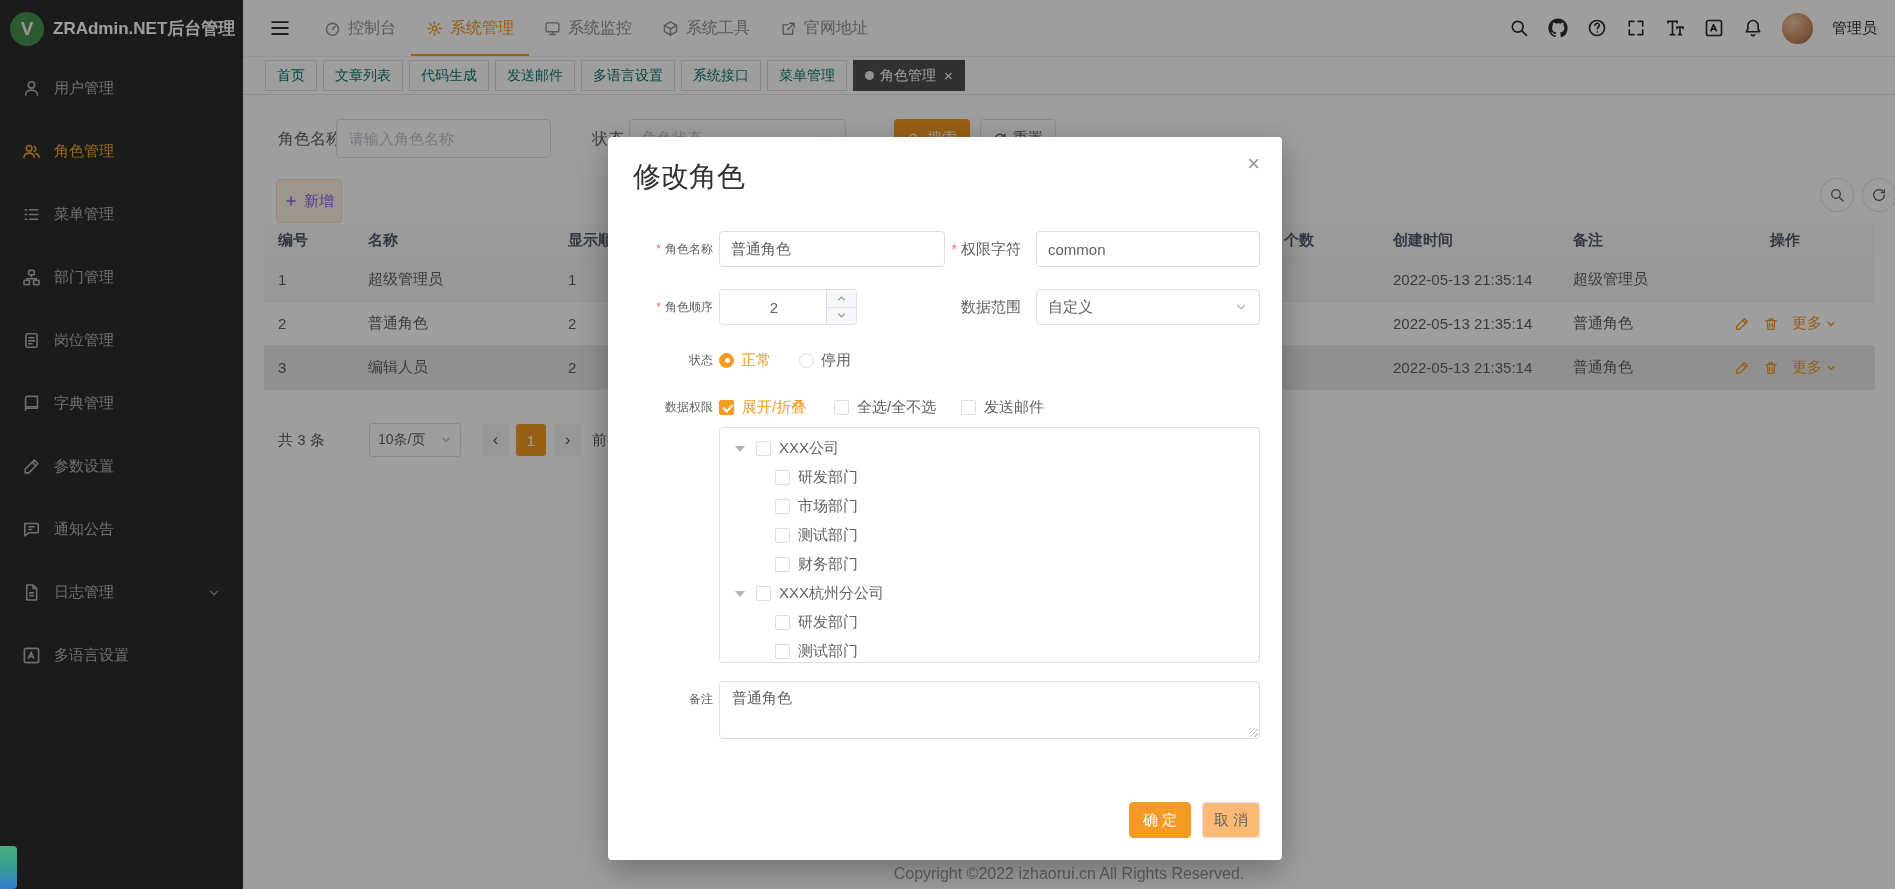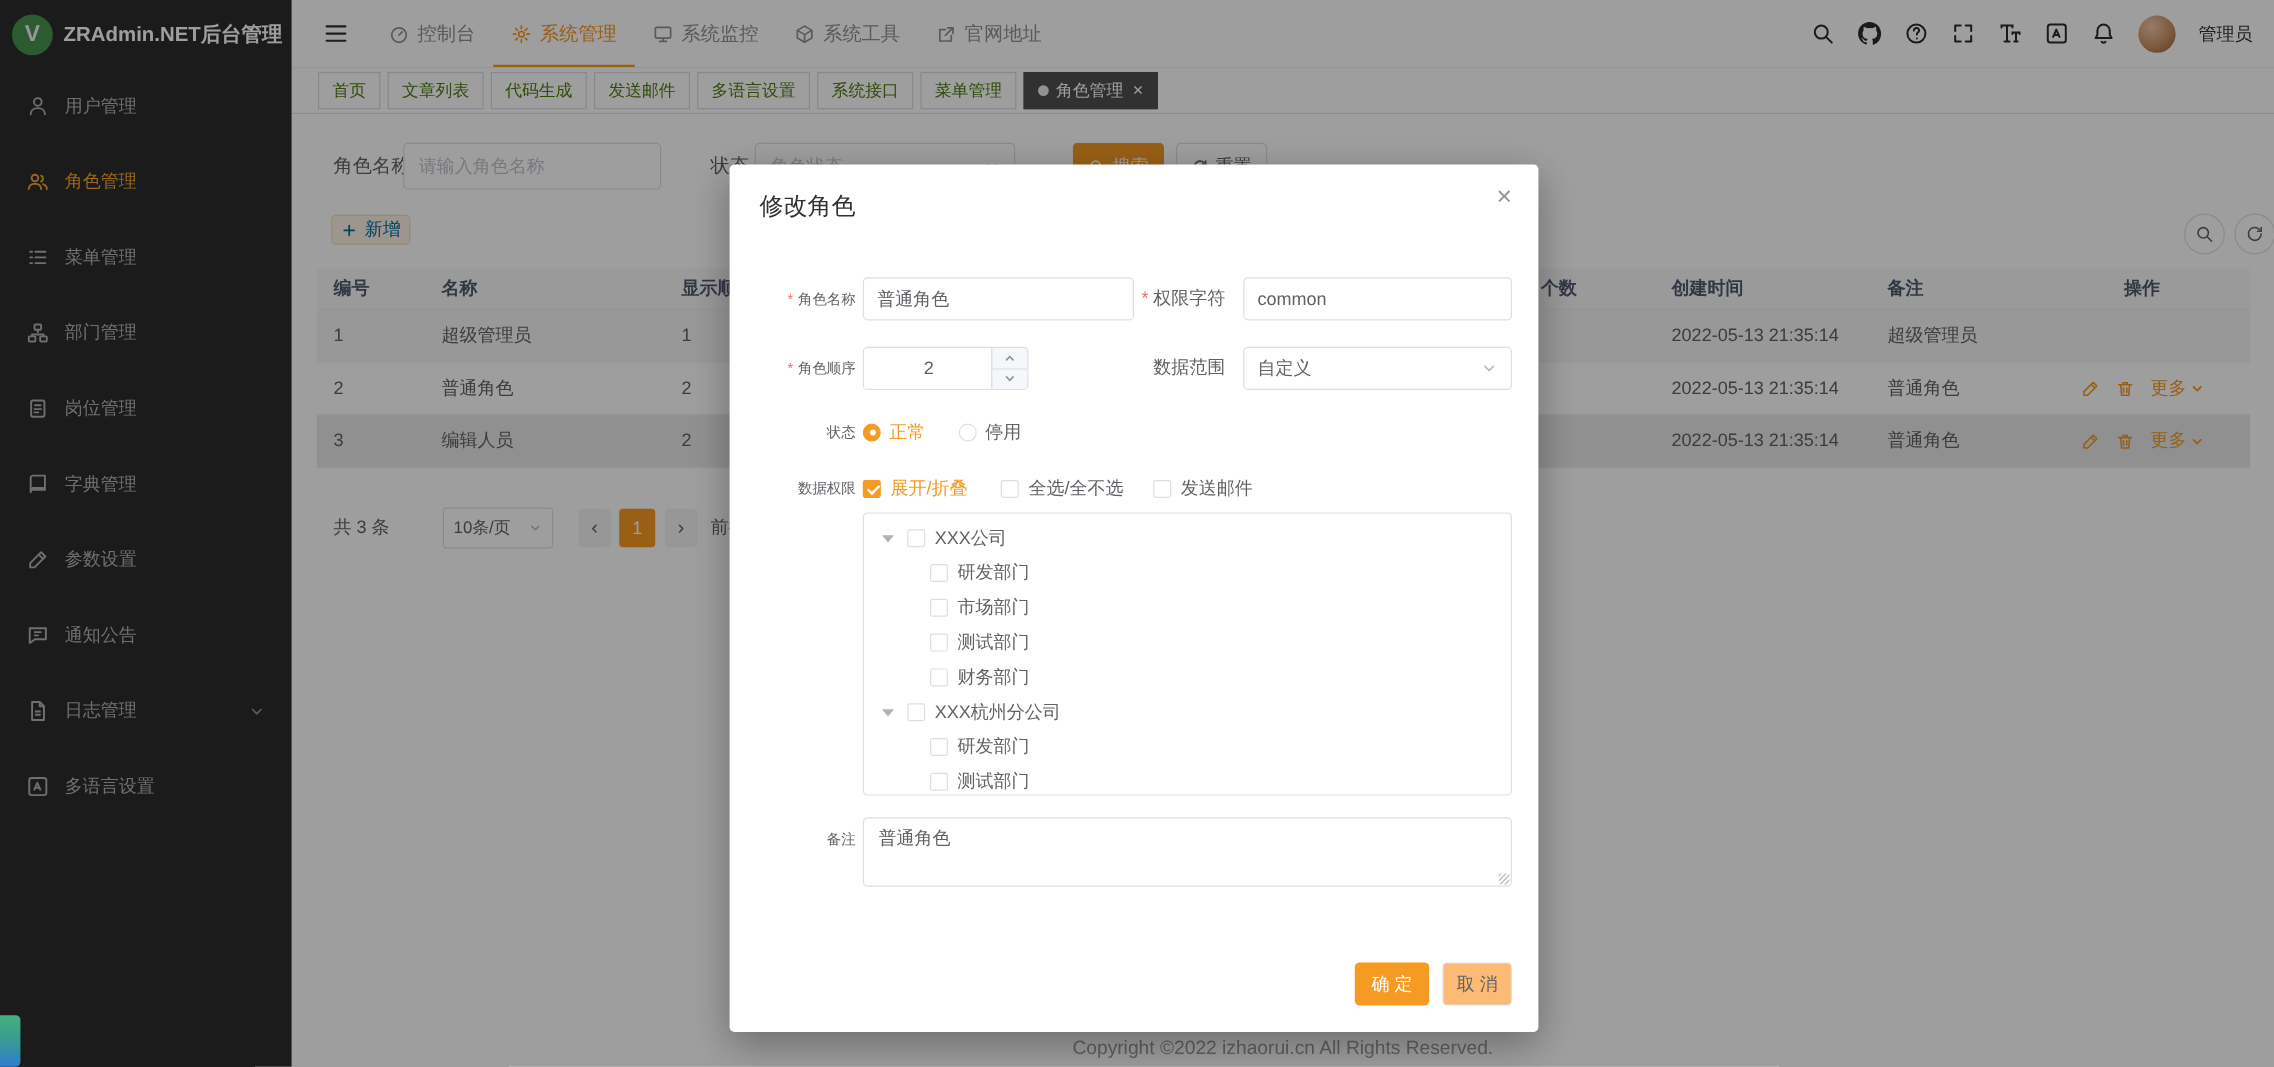--- a/index.html
+++ b/index.html
@@ -23,38 +23,38 @@
   .nav-item{display:flex;align-items:center;gap:7px;height:100%;padding:0 15px;font-size:16px;color:#8f9196;cursor:pointer}
   .nav-item .ic{width:17px;height:17px}
   .nav-item.active{color:#f59a23;box-shadow:inset 0 -2px 0 #f59a23}
   .top-tools{margin-left:auto;display:flex;align-items:center;gap:19px;padding-right:18px;color:#2a2b2f}
   .tool{width:20px;height:20px;cursor:pointer}
   .avatar{width:31px;height:31px;border-radius:50%;background:radial-gradient(circle at 35% 30%,#f0c9a8,#c98d5f 60%,#8f5a35);flex:none;cursor:pointer}
   .username{font-size:15px;color:#303133;cursor:pointer}
 
   
   .tags{position:absolute;left:243px;top:57px;width:1652px;height:38px;background:#fff;border-bottom:1px solid #e0e3e9;display:flex;align-items:center;gap:6px;padding-left:22px;z-index:5}
-  .tag{height:31px;display:flex;align-items:center;gap:6px;padding:0 11px;border:1px solid #d8dce5;background:#fff;color:#4d7c0f;font-size:14px;cursor:pointer;white-space:nowrap}
+  .tag{height:31px;display:flex;align-items:center;gap:6px;padding:0 11px;border:1px solid #d8dce5;background:#fff;color:#0f766e;font-size:14px;cursor:pointer;white-space:nowrap}
   .tag.active{background:#4f4f4f;border-color:#4f4f4f;color:#fff}
   .tag .dot{width:9px;height:9px;border-radius:50%;background:#ececec}
   .tag .x{font-size:15px;margin-left:2px;cursor:pointer}
 
   
   .content{position:absolute;left:243px;top:95px;width:1652px;height:794px;background:#fff}
   .f-label{position:absolute;font-size:16px;color:#606266;line-height:39px}
   .box{position:absolute;height:39px;border:1px solid #dcdfe6;border-radius:4px;background:#fff;display:flex;align-items:center;padding:0 12px;font-size:15px;color:#606266}
   .box input{border:none;outline:none;width:100%;font-size:15px;color:#606266;font-family:Liberation Sans, sans-serif;background:transparent}
   .box input::placeholder{color:#bfc4cc}
   .ph{color:#bfc4cc}
   .sel-caret{margin-left:auto;width:14px;height:14px;color:#b8bcc4}
   .btn{position:absolute;height:39px;border-radius:4px;display:flex;align-items:center;justify-content:center;gap:6px;font-size:15px;cursor:pointer;border:1px solid transparent;white-space:nowrap}
   .btn .ic{width:14px;height:14px}
   .btn-primary{background:#f59a23;color:#fff}
   .btn-default{background:#fff;border-color:#dcdfe6;color:#606266}
-  .btn-plain{background:#fdf3e6;border-color:#f8ddb5;color:#0369a1;height:25px}
+  .btn-plain{background:#fdf3e6;border-color:#f8ddb5;color:#8b5cf6;height:44px}
   .circle-tool{position:absolute;width:34px;height:34px;border-radius:50%;border:1px solid #e0e0e0;background:#fff;color:#606266;display:flex;align-items:center;justify-content:center;cursor:pointer}
   .circle-tool .ic{width:16px;height:16px}
 
   
   .thead{position:absolute;left:21px;top:129px;width:1611px;height:34px;background:#f8f8f9;border-bottom:1px solid #ebeef5;font-size:15px;color:#515a6e;font-weight:bold}
   .trow{position:absolute;left:21px;width:1611px;height:44px;border-bottom:1px solid #ebeef5;font-size:15px;color:#606266;background:#fff}
   .trow.stripe{background:#f6f6f7}
   .trow.selected{background:#e9e9eb}
   .c{position:absolute;top:0;height:100%;display:flex;align-items:center;white-space:nowrap}
   .c-num{left:14px}.c-name{left:104px}.c-order{left:304px}.c-count{left:1020px}
@@ -69,21 +69,21 @@
   .pg-size{position:absolute;left:126px;top:328px;width:92px;height:34px;border:1px solid #dcdfe6;border-radius:3px;display:flex;align-items:center;padding:0 8px;font-size:14px;color:#606266;cursor:pointer;background:#fff}
   .pg-btn{position:absolute;top:329px;width:27px;height:32px;background:#f4f4f5;border-radius:3px;color:#606266;display:flex;align-items:center;justify-content:center;font-size:17px;cursor:pointer}
   .pg-page{position:absolute;left:273px;top:329px;width:30px;height:32px;background:#f59a23;border-radius:3px;color:#fff;display:flex;align-items:center;justify-content:center;font-size:15px;cursor:pointer}
   .pg-goto{position:absolute;left:349px;top:328px;line-height:34px;font-size:15px;color:#606266}
 
   .footer{position:absolute;left:0;top:770px;width:1652px;text-align:center;font-size:16px;color:#9a9a9a}
 
   
   .overlay{position:fixed;left:0;top:0;width:1895px;height:889px;background:rgba(0,0,0,.38);z-index:40}
   .dialog{position:fixed;left:608px;top:137px;width:674px;height:723px;background:#fff;border-radius:4px;box-shadow:0 10px 34px rgba(0,0,0,.32);z-index:50}
-  .dlg-title{position:absolute;left:25px;top:21px;font-size:20px;color:#303133}
+  .dlg-title{position:absolute;left:25px;top:21px;font-size:28px;color:#303133}
   .dlg-close{position:absolute;right:22px;top:16px;font-size:22px;color:#909399;cursor:pointer;line-height:1}
   .dlg-label{position:absolute;left:0;width:105px;text-align:right;font-size:12px;color:#606266;line-height:36px;white-space:nowrap}
   .dlg-label2{position:absolute;left:300px;width:113px;text-align:right;font-size:15px;color:#606266;line-height:36px;white-space:nowrap}
   .req{color:#f56c6c;margin-right:4px}
   .dlg-input{position:absolute;height:36px;border:1px solid #dcdfe6;border-radius:4px;font-size:15px;color:#606266;padding:0 11px;background:#fff;outline:none;font-family:inherit}
   .dlg-select{position:absolute;height:36px;border:1px solid #dcdfe6;border-radius:4px;font-size:15px;color:#606266;padding:0 11px;background:#fff;display:flex;align-items:center;cursor:pointer}
   .numwrap{position:absolute;left:111px;top:152px;width:138px;height:36px;border:1px solid #dcdfe6;border-radius:4px;background:#fff;overflow:hidden}
   .numwrap input{position:absolute;left:0;top:0;width:108px;height:34px;border:none;outline:none;text-align:center;font-size:15px;color:#606266;font-family:inherit}
   .spin{position:absolute;right:0;top:0;width:30px;height:100%;border-left:1px solid #dcdfe6;display:flex;flex-direction:column;background:#f5f7fa}
   .spin>div{flex:1;display:flex;align-items:center;justify-content:center;color:#909399;cursor:pointer}

